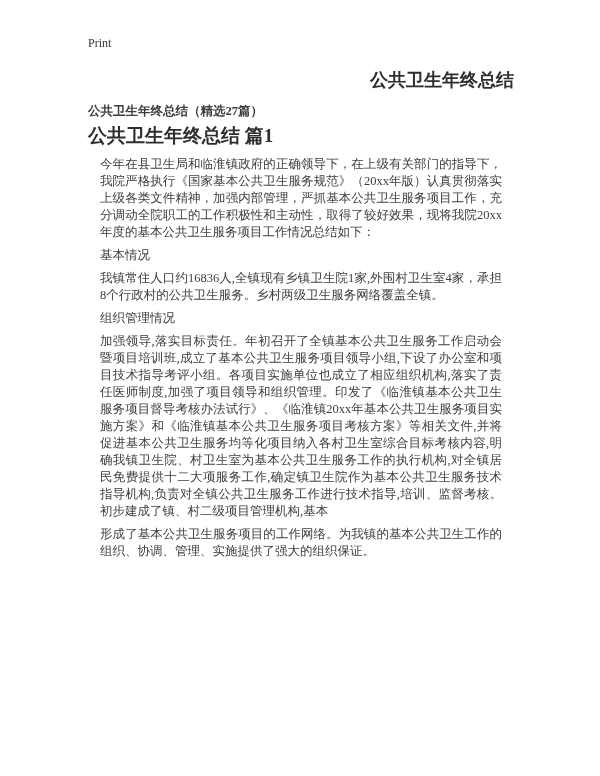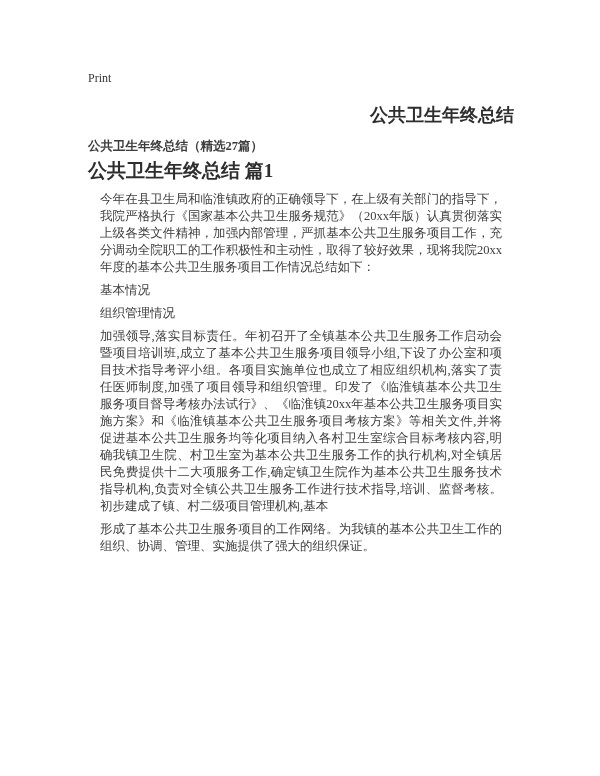--- a/index.html
+++ b/index.html
@@ -6,21 +6,21 @@
     margin: 0;
     padding: 0;
     background: #ffffff;
   }
   .page {
     position: relative;
     box-sizing: border-box;
     width: 600px;
     height: 776px;
     background: #ffffff;
-    padding: 70px 86px 30px 88px;
+    padding: 35px 86px 30px 88px;
     overflow: hidden;
     font-family: "Liberation Serif", "DejaVu Serif", serif;
     color: #3d3d3d;
     font-size: 12.5px;
     line-height: 17px;
   }
   .print-row {
     margin: 0;
   }
   .print-link {
@@ -72,20 +72,21 @@
   <h1 class="doc-title">公共卫生年终总结</h1>
 
   <p class="subtitle">公共卫生年终总结（精选27篇）</p>
 
   <h2 class="article-heading">公共卫生年终总结 篇1</h2>
 
   <p class="para">今年在县卫生局和临淮镇政府的正确领导下，在上级有关部门的指导下，我院严格执行《国家基本公共卫生服务规范》（20xx年版）认真贯彻落实上级各类文件精神，加强内部管理，严抓基本公共卫生服务项目工作，充分调动全院职工的工作积极性和主动性，取得了较好效果，现将我院20xx年度的基本公共卫生服务项目工作情况总结如下：</p>
 
   <p class="para section-heading">基本情况</p>
 
+  <p class="para">我镇常住人口约16836人,全镇现有乡镇卫生院1家,外围村卫生室4家，承担8个行政村的公共卫生服务。乡村两级卫生服务网络覆盖全镇。</p>
 
   <p class="para section-heading">组织管理情况</p>
 
   <p class="para">加强领导,落实目标责任。年初召开了全镇基本公共卫生服务工作启动会暨项目培训班,成立了基本公共卫生服务项目领导小组,下设了办公室和项目技术指导考评小组。各项目实施单位也成立了相应组织机构,落实了责任医师制度,加强了项目领导和组织管理。印发了《临淮镇基本公共卫生服务项目督导考核办法试行》、《临淮镇20xx年基本公共卫生服务项目实施方案》和《临淮镇基本公共卫生服务项目考核方案》等相关文件,并将促进基本公共卫生服务均等化项目纳入各村卫生室综合目标考核内容,明确我镇卫生院、村卫生室为基本公共卫生服务工作的执行机构,对全镇居民免费提供十二大项服务工作,确定镇卫生院作为基本公共卫生服务技术指导机构,负责对全镇公共卫生服务工作进行技术指导,培训、监督考核。初步建成了镇、村二级项目管理机构,基本</p>
 
   <p class="para">形成了基本公共卫生服务项目的工作网络。为我镇的基本公共卫生工作的组织、协调、管理、实施提供了强大的组织保证。</p>
 
 
 
 </div>

